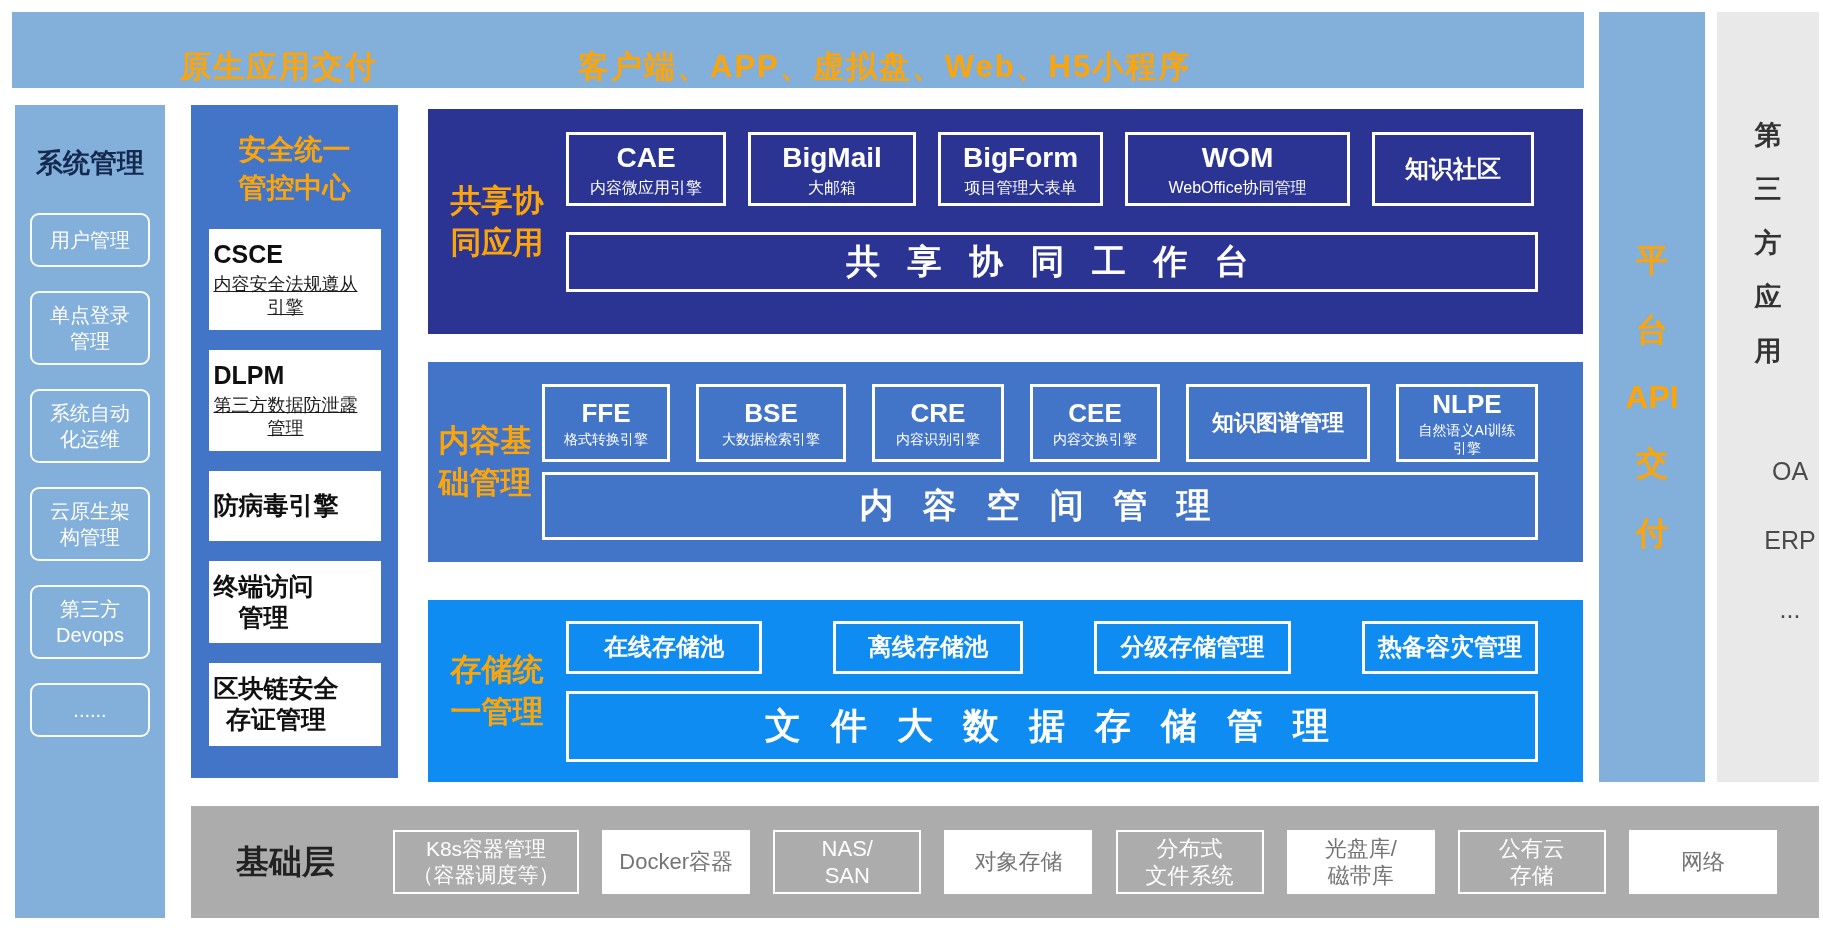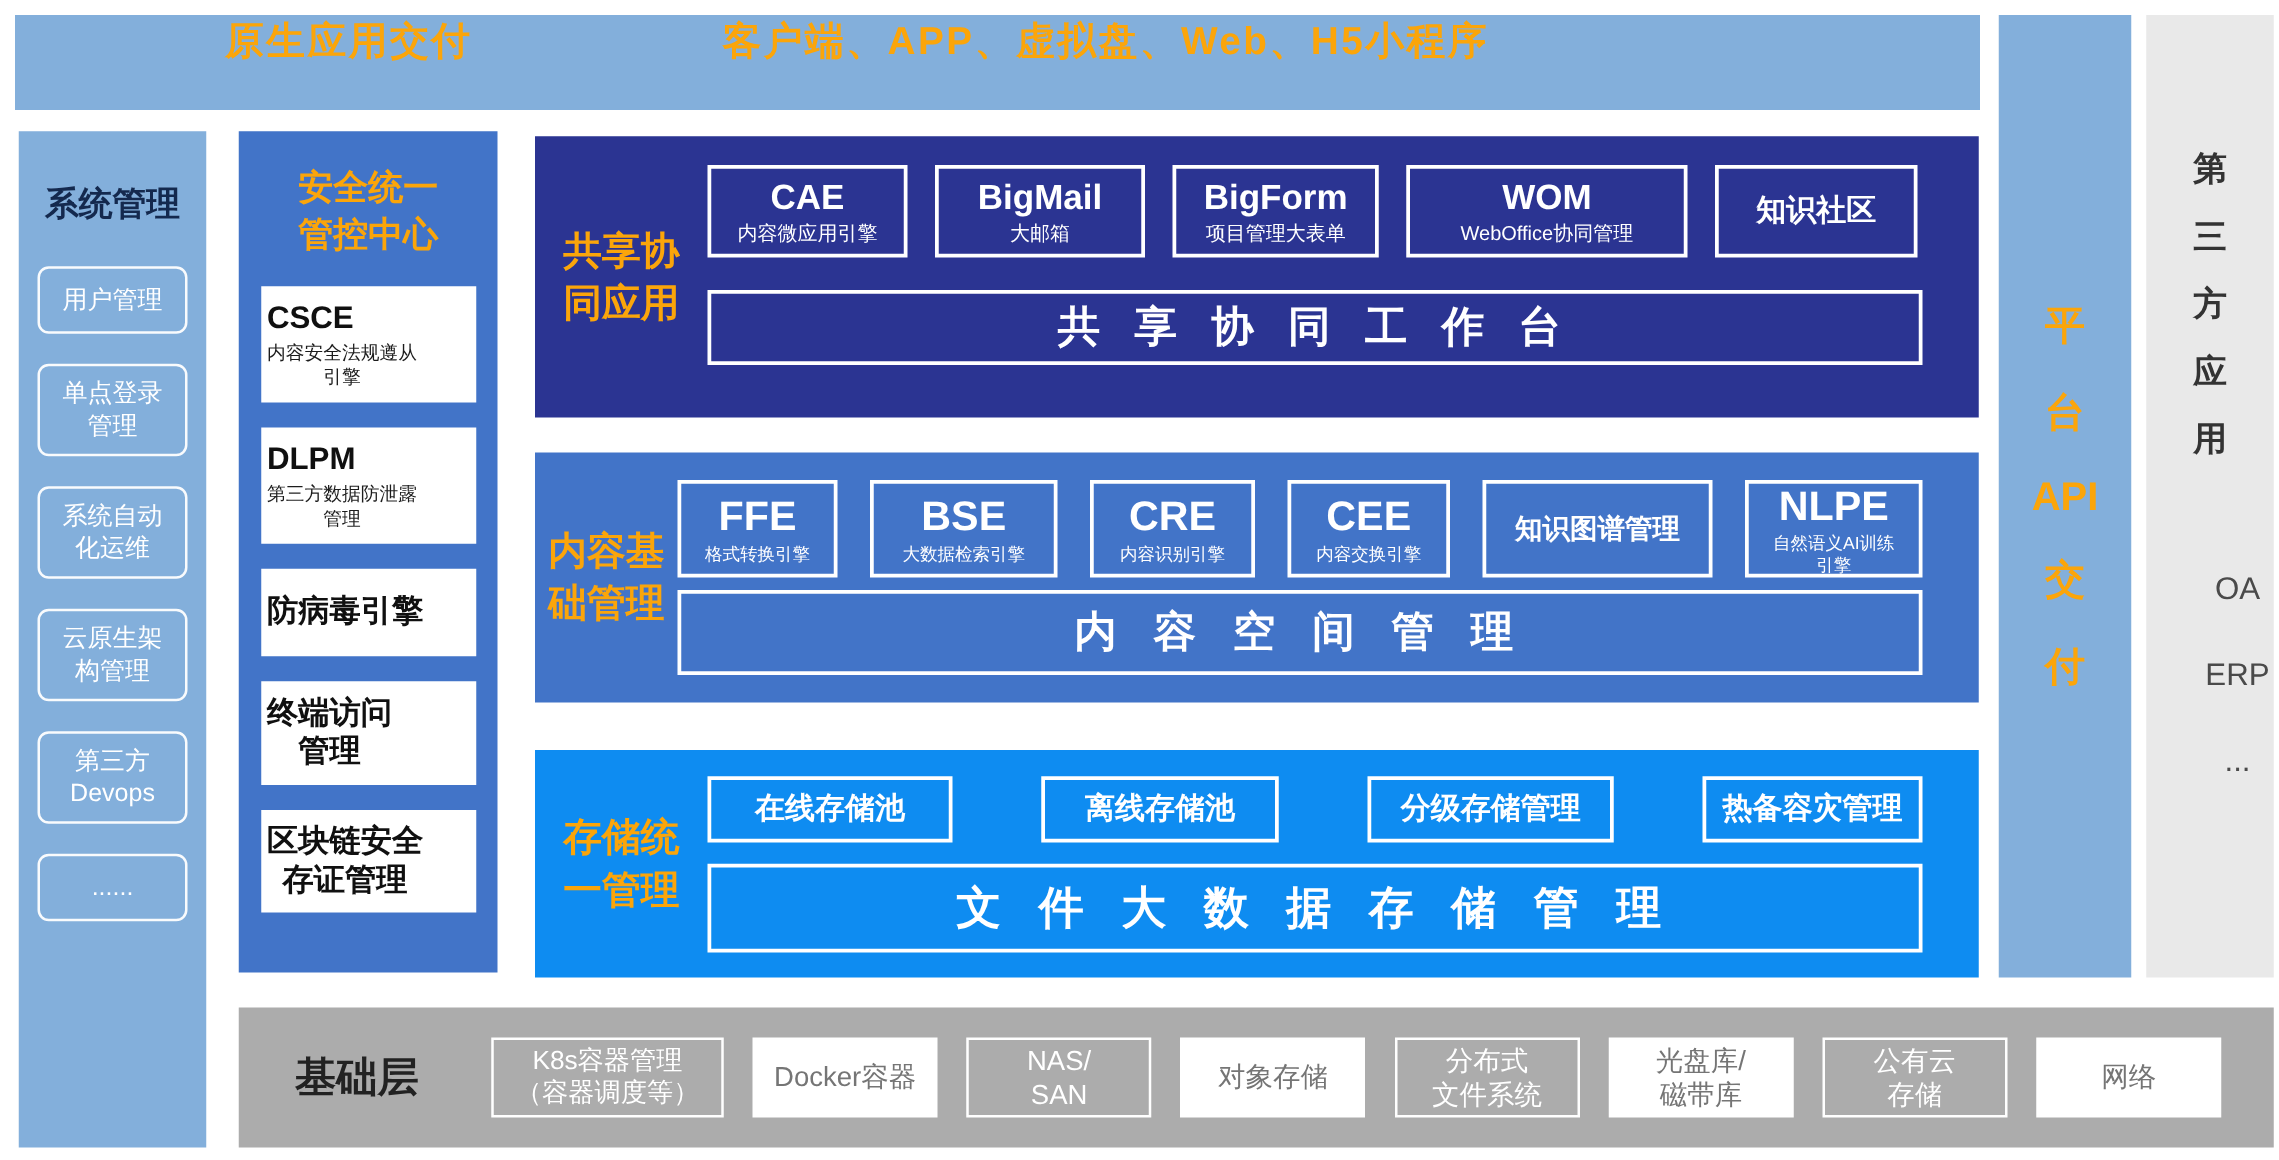--- a/index.html
+++ b/index.html
@@ -15,21 +15,21 @@
   }
   #canvas{
     position:relative; width:1823px; height:928px; background:#fff;
     font-family:"Liberation Sans", sans-serif; overflow:hidden;
   }
   .pre{ white-space:pre-line; }
 
   
   .top-bar{
     position:absolute; left:12px; top:12px; width:1572px; height:76px;
-    background:var(--lightblue); display:flex; align-items:flex-start;
+    background:var(--lightblue); display:flex; align-items:flex-end;
   }
   .top-bar .tb1{ margin-left:168px; font-size:31px; font-weight:bold; color:var(--orange); letter-spacing:2px; }
   .top-bar .tb2{ margin-left:200px; font-size:31px; font-weight:bold; color:var(--orange); letter-spacing:2px; }
 
   
   .left-sidebar{
     position:absolute; left:15px; top:105px; width:150px; height:813px;
     background:var(--lightblue); display:flex; flex-direction:column; align-items:center;
   }
   .ls-title{ margin-top:40px; font-size:27px; font-weight:bold; color:#14294E; }
@@ -45,21 +45,21 @@
     position:absolute; left:191px; top:105px; width:207px; height:673px;
     background:var(--mediumblue); display:flex; flex-direction:column; align-items:center;
   }
   .sc-title{ margin-top:26px; font-size:28px; font-weight:bold; color:var(--orange); text-align:center; line-height:1.35; }
   .security-items{ margin-top:22px; display:flex; flex-direction:column; gap:20px; width:100%; align-items:center; }
   .security-item{
     width:172px; min-height:70px; background:#fff; padding:10px 5px; text-align:center;
     display:flex; flex-direction:column; justify-content:center; align-items:flex-start;
   }
   .security-item .t{ font-size:25px; font-weight:bold; color:#101010; line-height:1.25; }
-  .security-item .s{ font-size:15px; color:#1c1c1c; line-height:1.3; margin-top:3px; }
+  .security-item .s{ font-size:18px; color:#1c1c1c; line-height:1.3; margin-top:3px;text-decoration:underline; }
 
   
   .section{ position:absolute; left:428px; width:1155px; display:flex; }
   .sec-label{
     width:138px; display:flex; align-items:center; justify-content:center;
     font-size:31px; font-weight:bold; color:var(--orange); line-height:1.35; text-align:left;
   }
   .sec-content{ flex:1; padding-right:45px; display:flex; flex-direction:column; }
   .sec1{ top:109px; height:225px; background:var(--darkblue); }
   .sec2{ top:362px; height:200px; background:var(--mediumblue); }
@@ -70,21 +70,21 @@
   .sec2 .box-row{ margin-top:22px; gap:26px; height:78px; }
   .sec3 .box-row{ margin-top:21px; height:53px; justify-content:space-between; }
 
   .wbox{
     border:3px solid #fff; color:#fff; text-align:center;
     display:flex; flex-direction:column; align-items:center; justify-content:center; line-height:1.2;
   }
   .sec1 .bt{ font-size:28px; font-weight:bold; }
   .sec1 .bs{ font-size:16px; margin-top:3px; }
   .sec1 .single .bt{ font-size:24px; }
-  .sec2 .bt{ font-size:33px; font-weight:bold; }
+  .sec2 .bt{ font-size:26px; font-weight:bold; }
   .sec2 .bs{ font-size:14px; margin-top:2px; line-height:1.25; }
   .sec2 .single .bt{ font-size:22px; }
   .sec3 .wbox{ font-size:24px; font-weight:bold; }
 
   .banner{
     border:3px solid #fff; color:#fff; font-weight:bold;
     display:flex; align-items:center; justify-content:center;
   }
   .sec1 .banner{ margin-top:26px; height:60px; font-size:34px; letter-spacing:9px; }
   .sec2 .banner{ margin-top:10px; height:68px; font-size:34px; letter-spacing:10px; }

